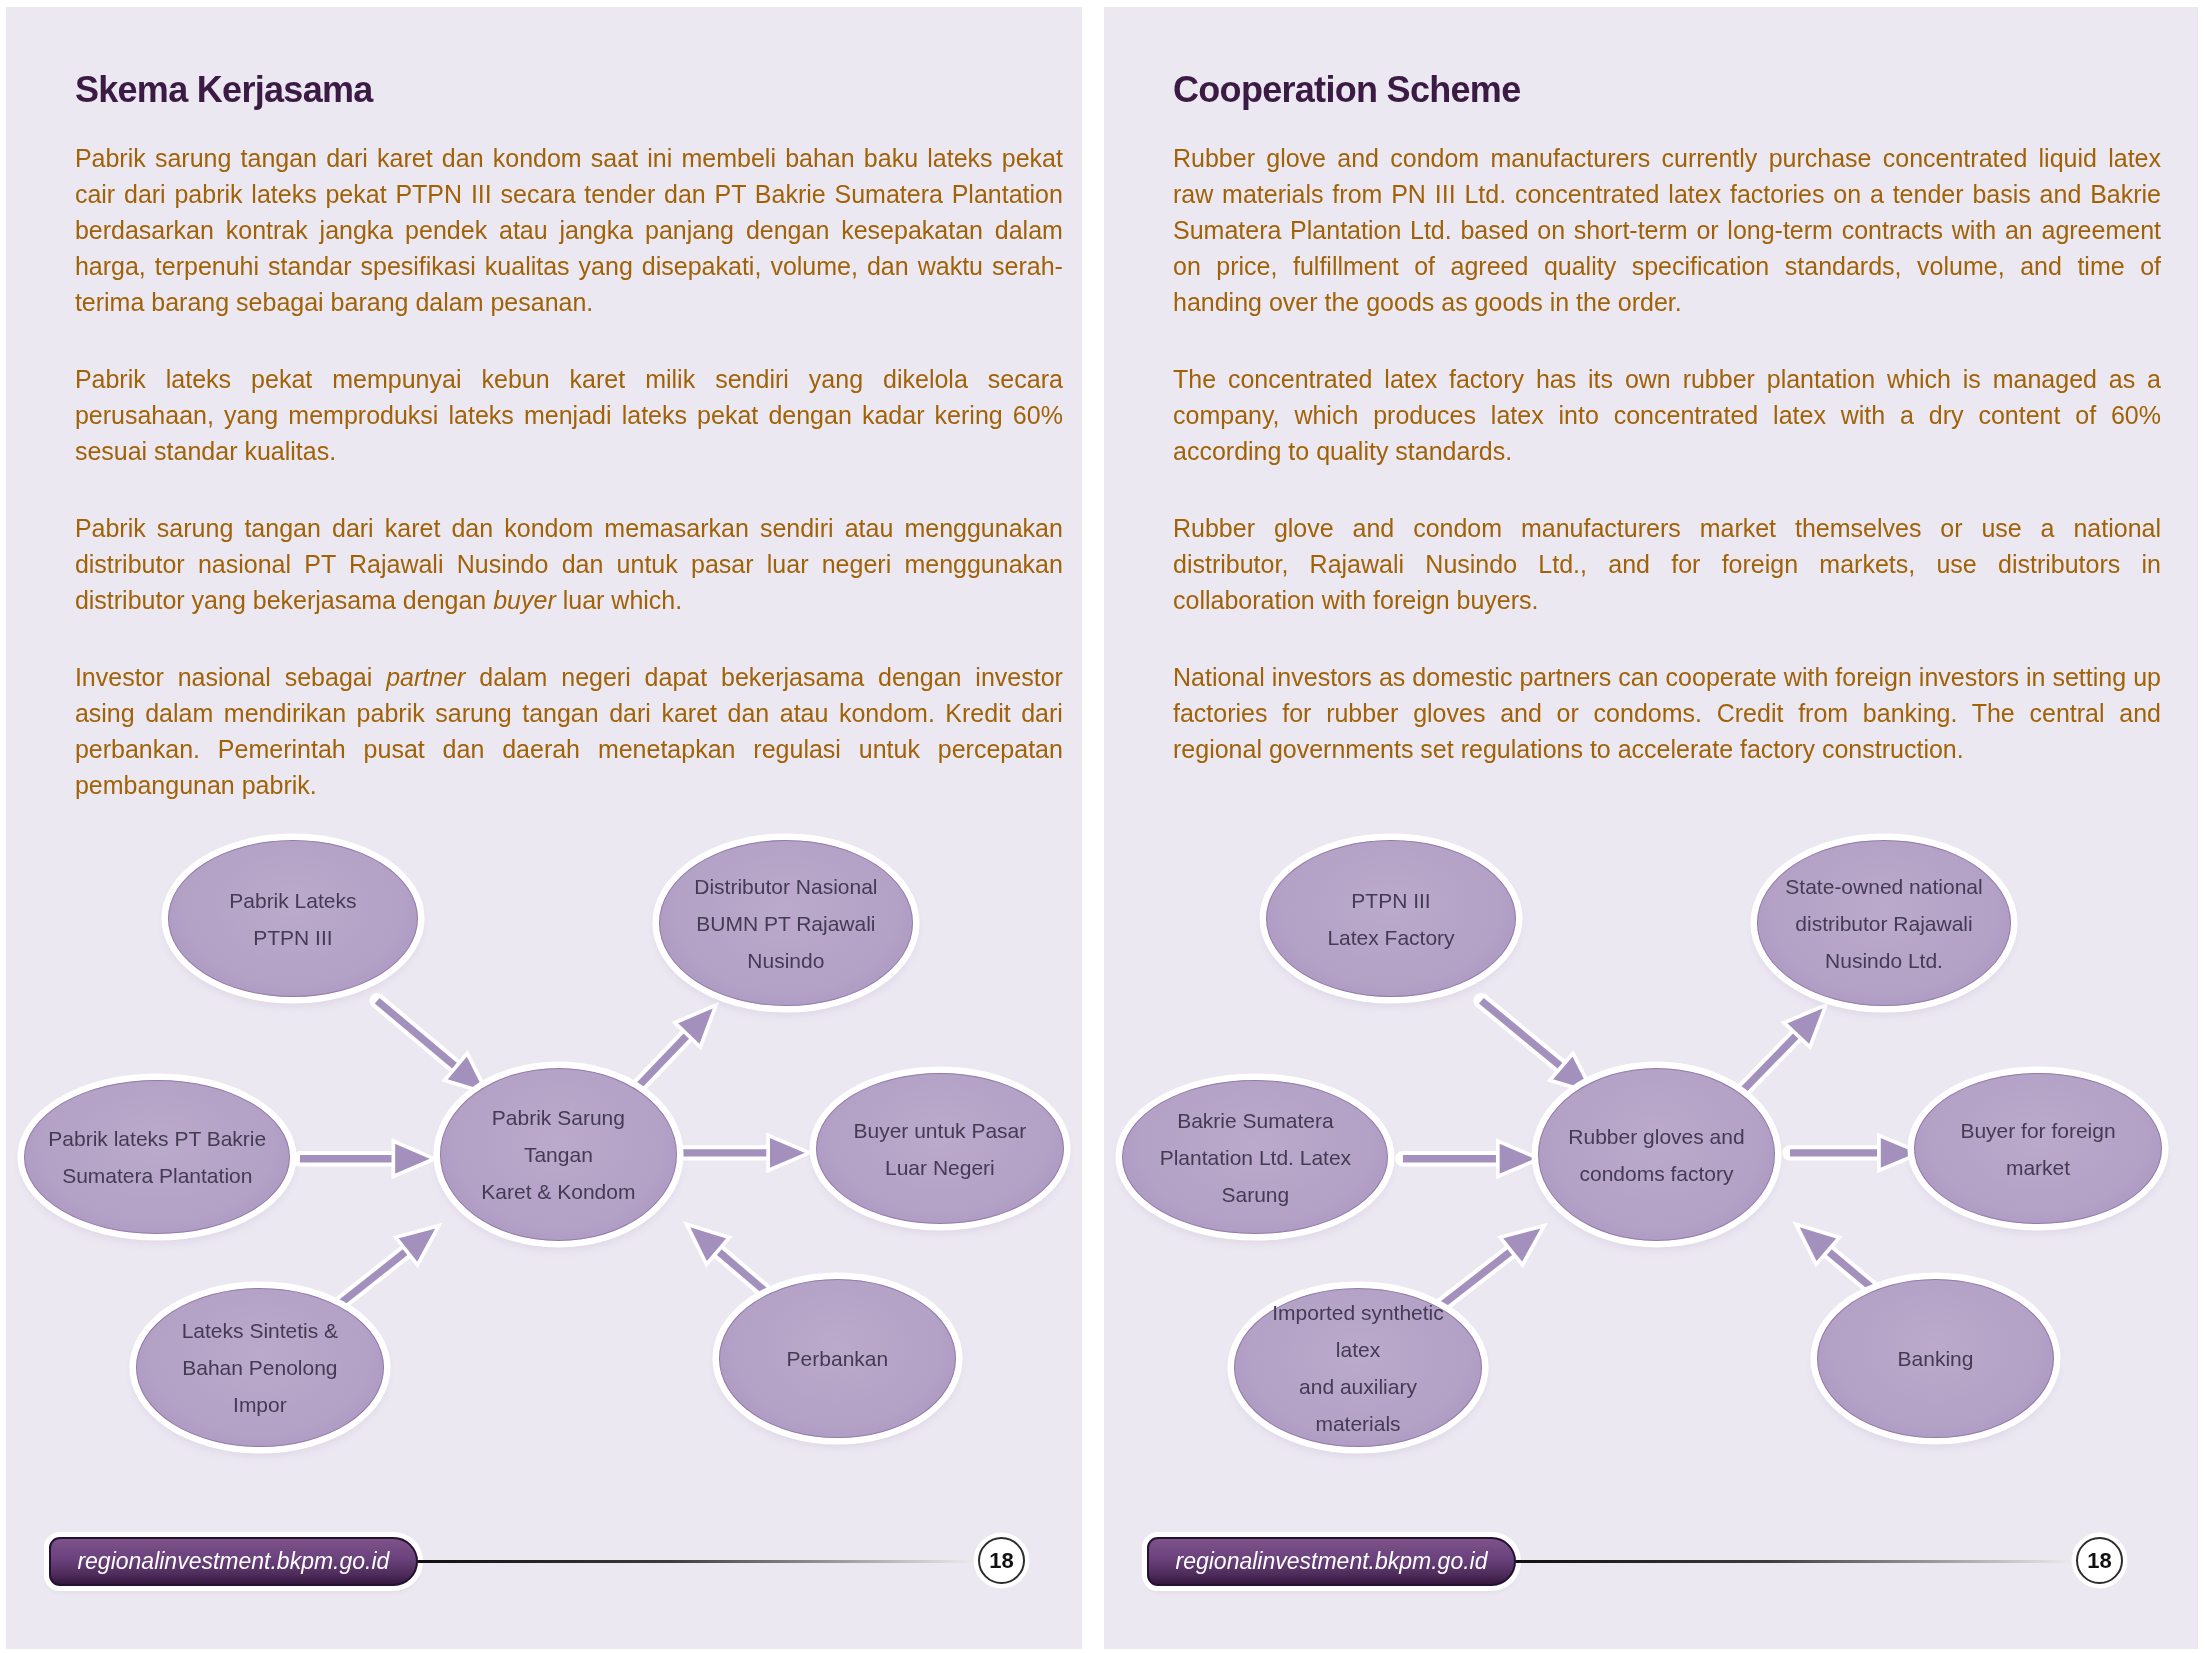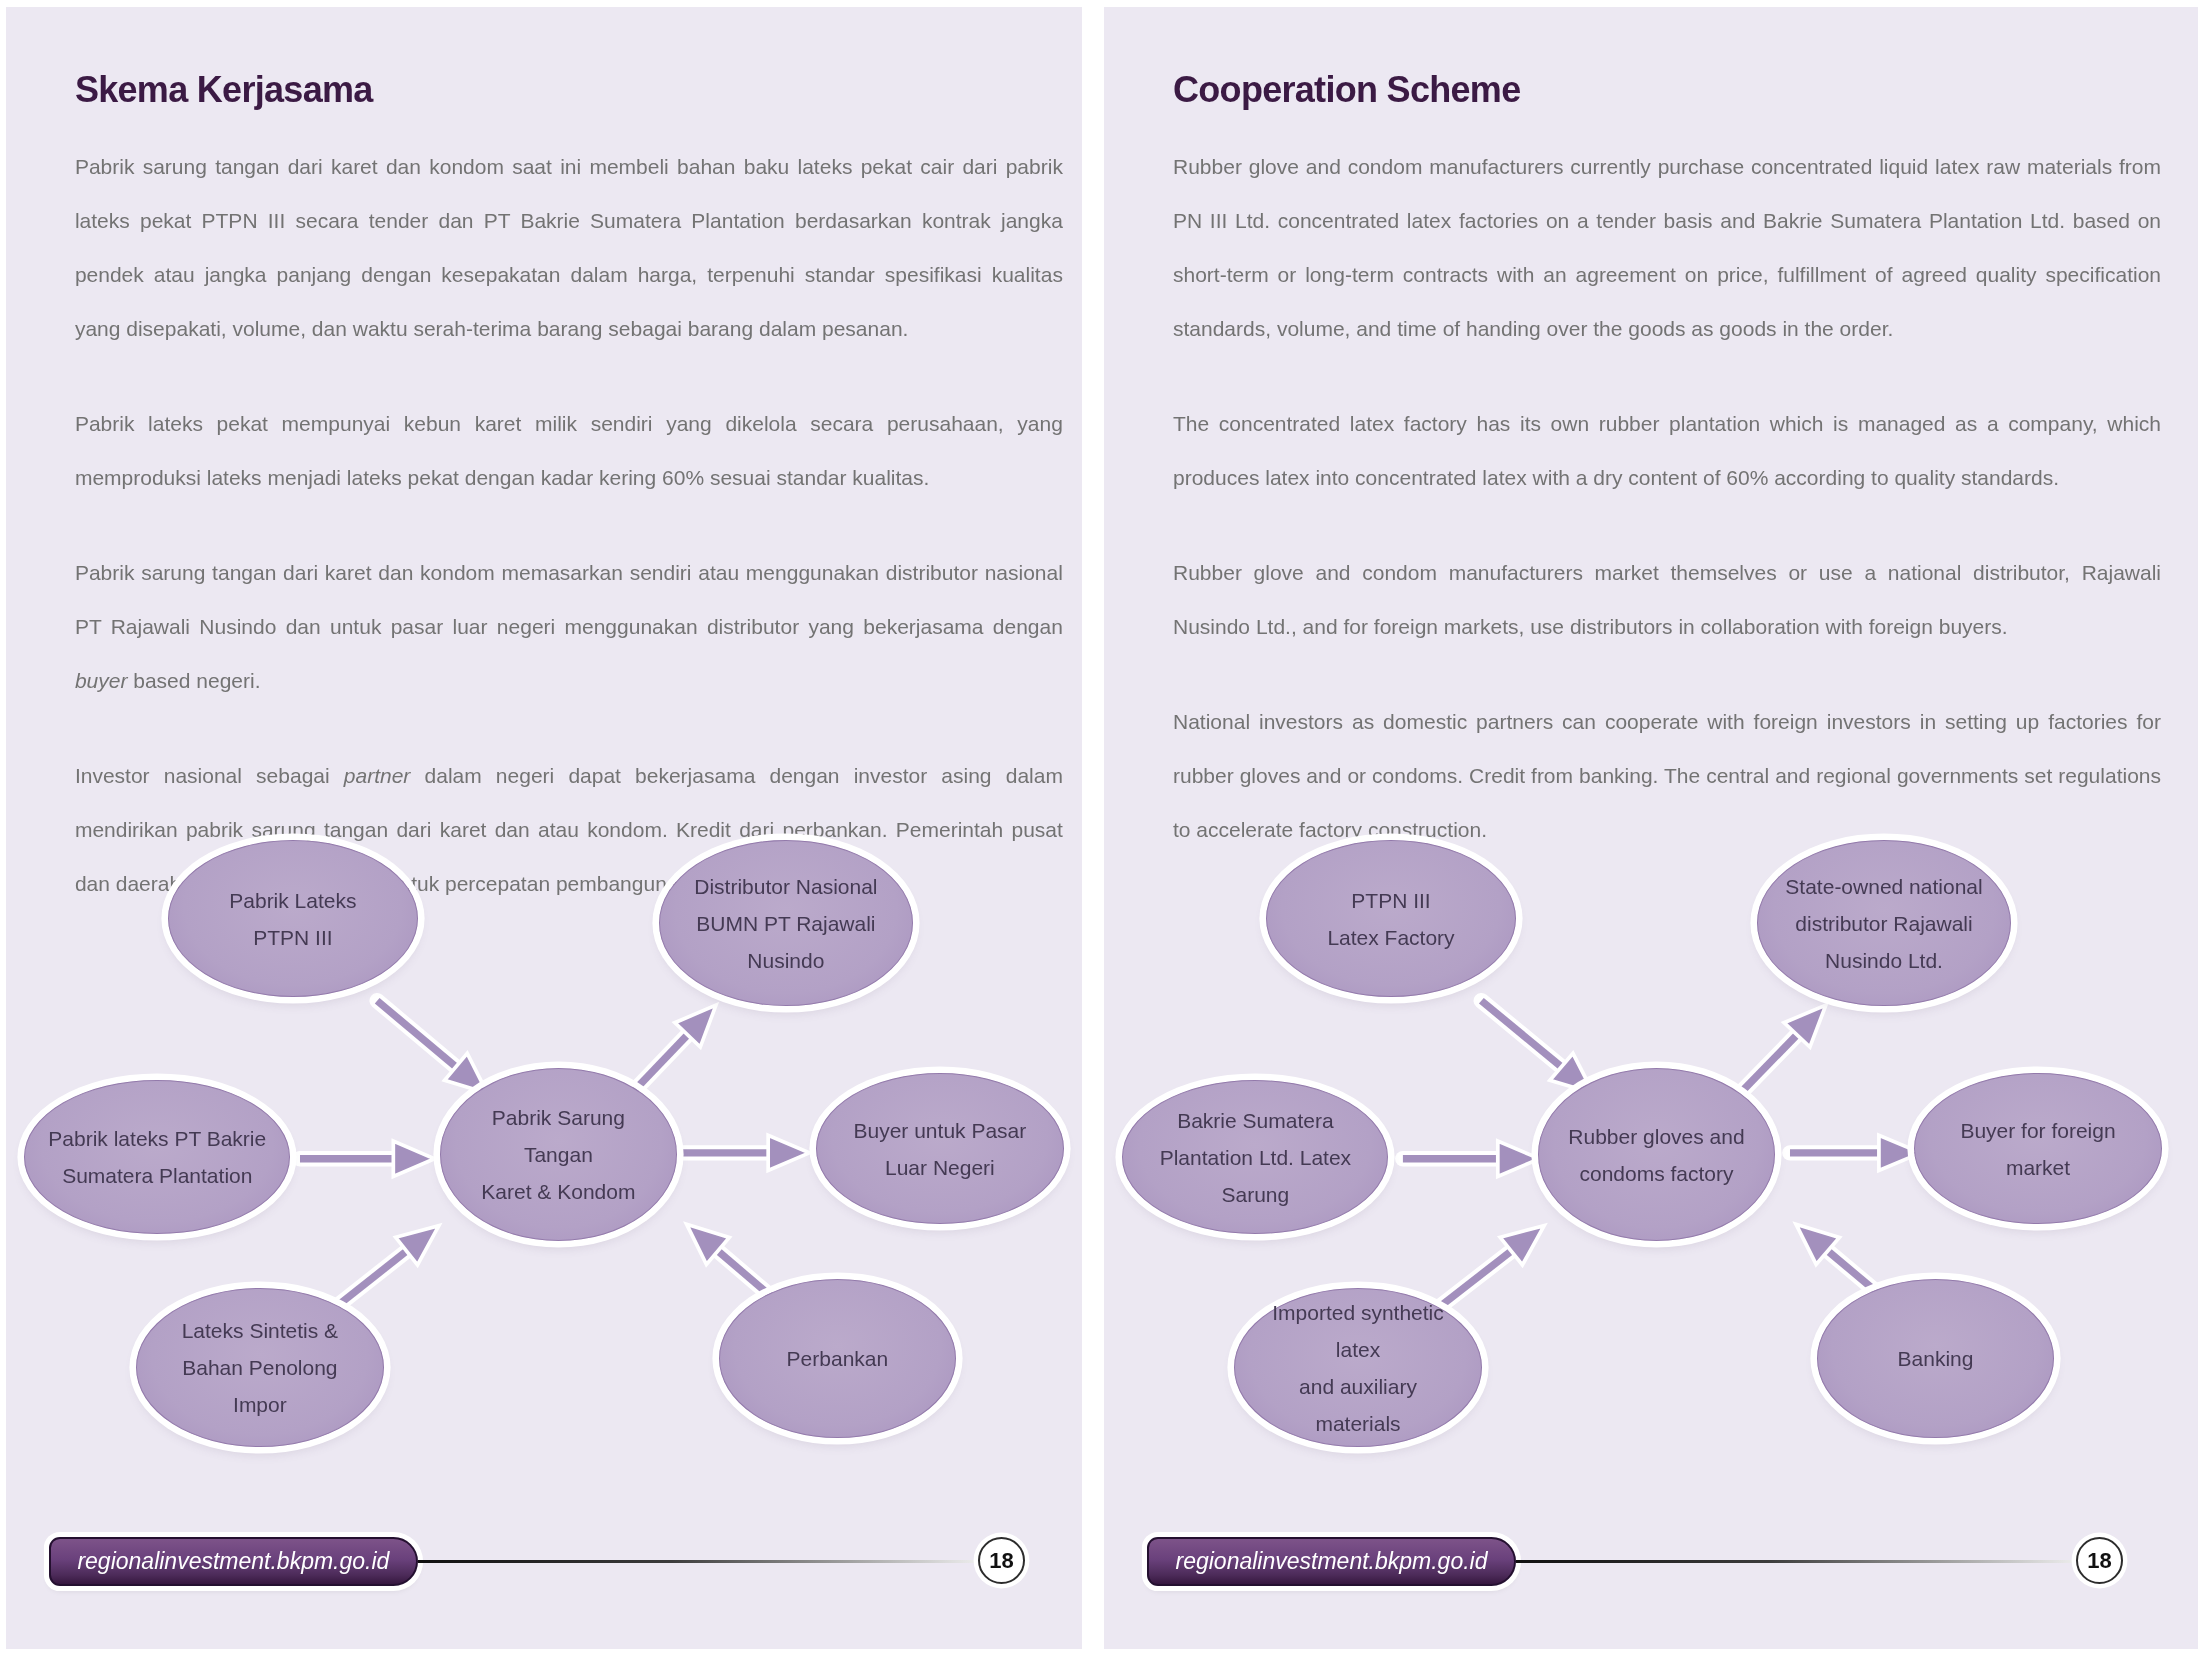--- a/index.html
+++ b/index.html
@@ -4,21 +4,21 @@
 <style>
   html,body{margin:0;padding:0;background:#ffffff;}
   .canvas{position:relative;width:2205px;height:1654px;background:#ffffff;overflow:hidden;
           font-family:"Liberation Sans","DejaVu Sans",sans-serif;}
   .page{position:absolute;top:7.4px;height:1642px;background:#ece8f2;}
   .page-left{left:5.9px;width:1076px;}
   .page-right{left:1104px;width:1094px;}
 
   .content{position:absolute;left:69px;top:62px;width:988px;}
   .page-title{font-size:36px;font-weight:800;color:#3b1a44;letter-spacing:-0.7px;margin:0 0 29px 0;}
-  .para{font-size:21px;line-height:54px;color:#737373;text-align:justify;margin:0 0 41px 0;}
+  .para{font-size:25px;line-height:36px;color:#a16207;text-align:justify;margin:0 0 41px 0;}
   .para .it{font-style:italic;}
 
   .node{position:absolute;border-radius:50%;display:flex;align-items:center;justify-content:center;
         text-align:center;padding:0 19px;box-sizing:border-box;
         background:radial-gradient(ellipse at 50% 42%,#bbaacb 0%,#b3a1c6 62%,#a690bd 100%);
         border:1.5px solid #937aab;
         box-shadow:0 0 0 6.6px #ffffff,0 5.9px 11.8px rgba(90,70,110,0.18);}
   .node-text{font-size:21px;line-height:37px;color:#443а53;color:#443a53;font-weight:400;}
   .node-line{display:block;}
   .node-line:empty{display:none;}
@@ -49,21 +49,21 @@
 </head>
 <body>
 
 <div class="canvas">
 
   <div class="page page-left">
     <div class="content">
       <h1 class="page-title">Skema Kerjasama</h1>
       <p class="para">Pabrik sarung tangan dari karet dan kondom saat ini membeli bahan baku lateks pekat cair dari pabrik lateks pekat PTPN III secara tender dan PT Bakrie Sumatera Plantation berdasarkan kontrak jangka pendek atau jangka panjang dengan kesepakatan dalam harga, terpenuhi standar spesifikasi kualitas yang disepakati, volume,  dan waktu serah-terima barang sebagai barang dalam pesanan.</p>
       <p class="para">Pabrik lateks pekat mempunyai kebun karet milik sendiri yang dikelola secara perusahaan, yang memproduksi lateks menjadi lateks pekat dengan kadar kering 60% sesuai standar kualitas.</p>
-      <p class="para"><span>Pabrik sarung tangan dari karet dan kondom memasarkan sendiri atau menggunakan distributor nasional PT Rajawali Nusindo dan untuk pasar luar negeri menggunakan distributor yang bekerjasama dengan </span><span class="it">buyer</span><span> based negeri.</span></p>
+      <p class="para"><span>Pabrik sarung tangan dari karet dan kondom memasarkan sendiri atau menggunakan distributor nasional PT Rajawali Nusindo dan untuk pasar luar negeri menggunakan distributor yang bekerjasama dengan </span><span class="it">buyer</span><span> luar which.</span></p>
       <p class="para"><span>Investor nasional sebagai </span><span class="it">partner</span><span> dalam negeri dapat bekerjasama dengan investor asing dalam mendirikan pabrik sarung tangan dari karet dan atau kondom. Kredit dari perbankan. Pemerintah pusat dan daerah menetapkan regulasi untuk percepatan pembangunan pabrik.</span></p>
     </div>
 
     <svg class="arrows" viewBox="0 0 1464 2234" preserveAspectRatio="none">
       <g>
           <line x1="505" y1="1352" x2="618.2461664900986" y2="1447.1267798516828" stroke="#ffffff" stroke-width="21" stroke-linecap="round"></line>
           <line x1="505" y1="1352" x2="618.2461664900986" y2="1447.1267798516828" stroke="#a390bd" stroke-width="10"></line>
           <polygon points="655,1478 596.6839174976232,1460.3581599152474 627.5571376459403,1423.6043264053462" fill="#a390bd" stroke="#ffffff" stroke-width="5" stroke-linejoin="miter"></polygon>
         </g>
       <g>

